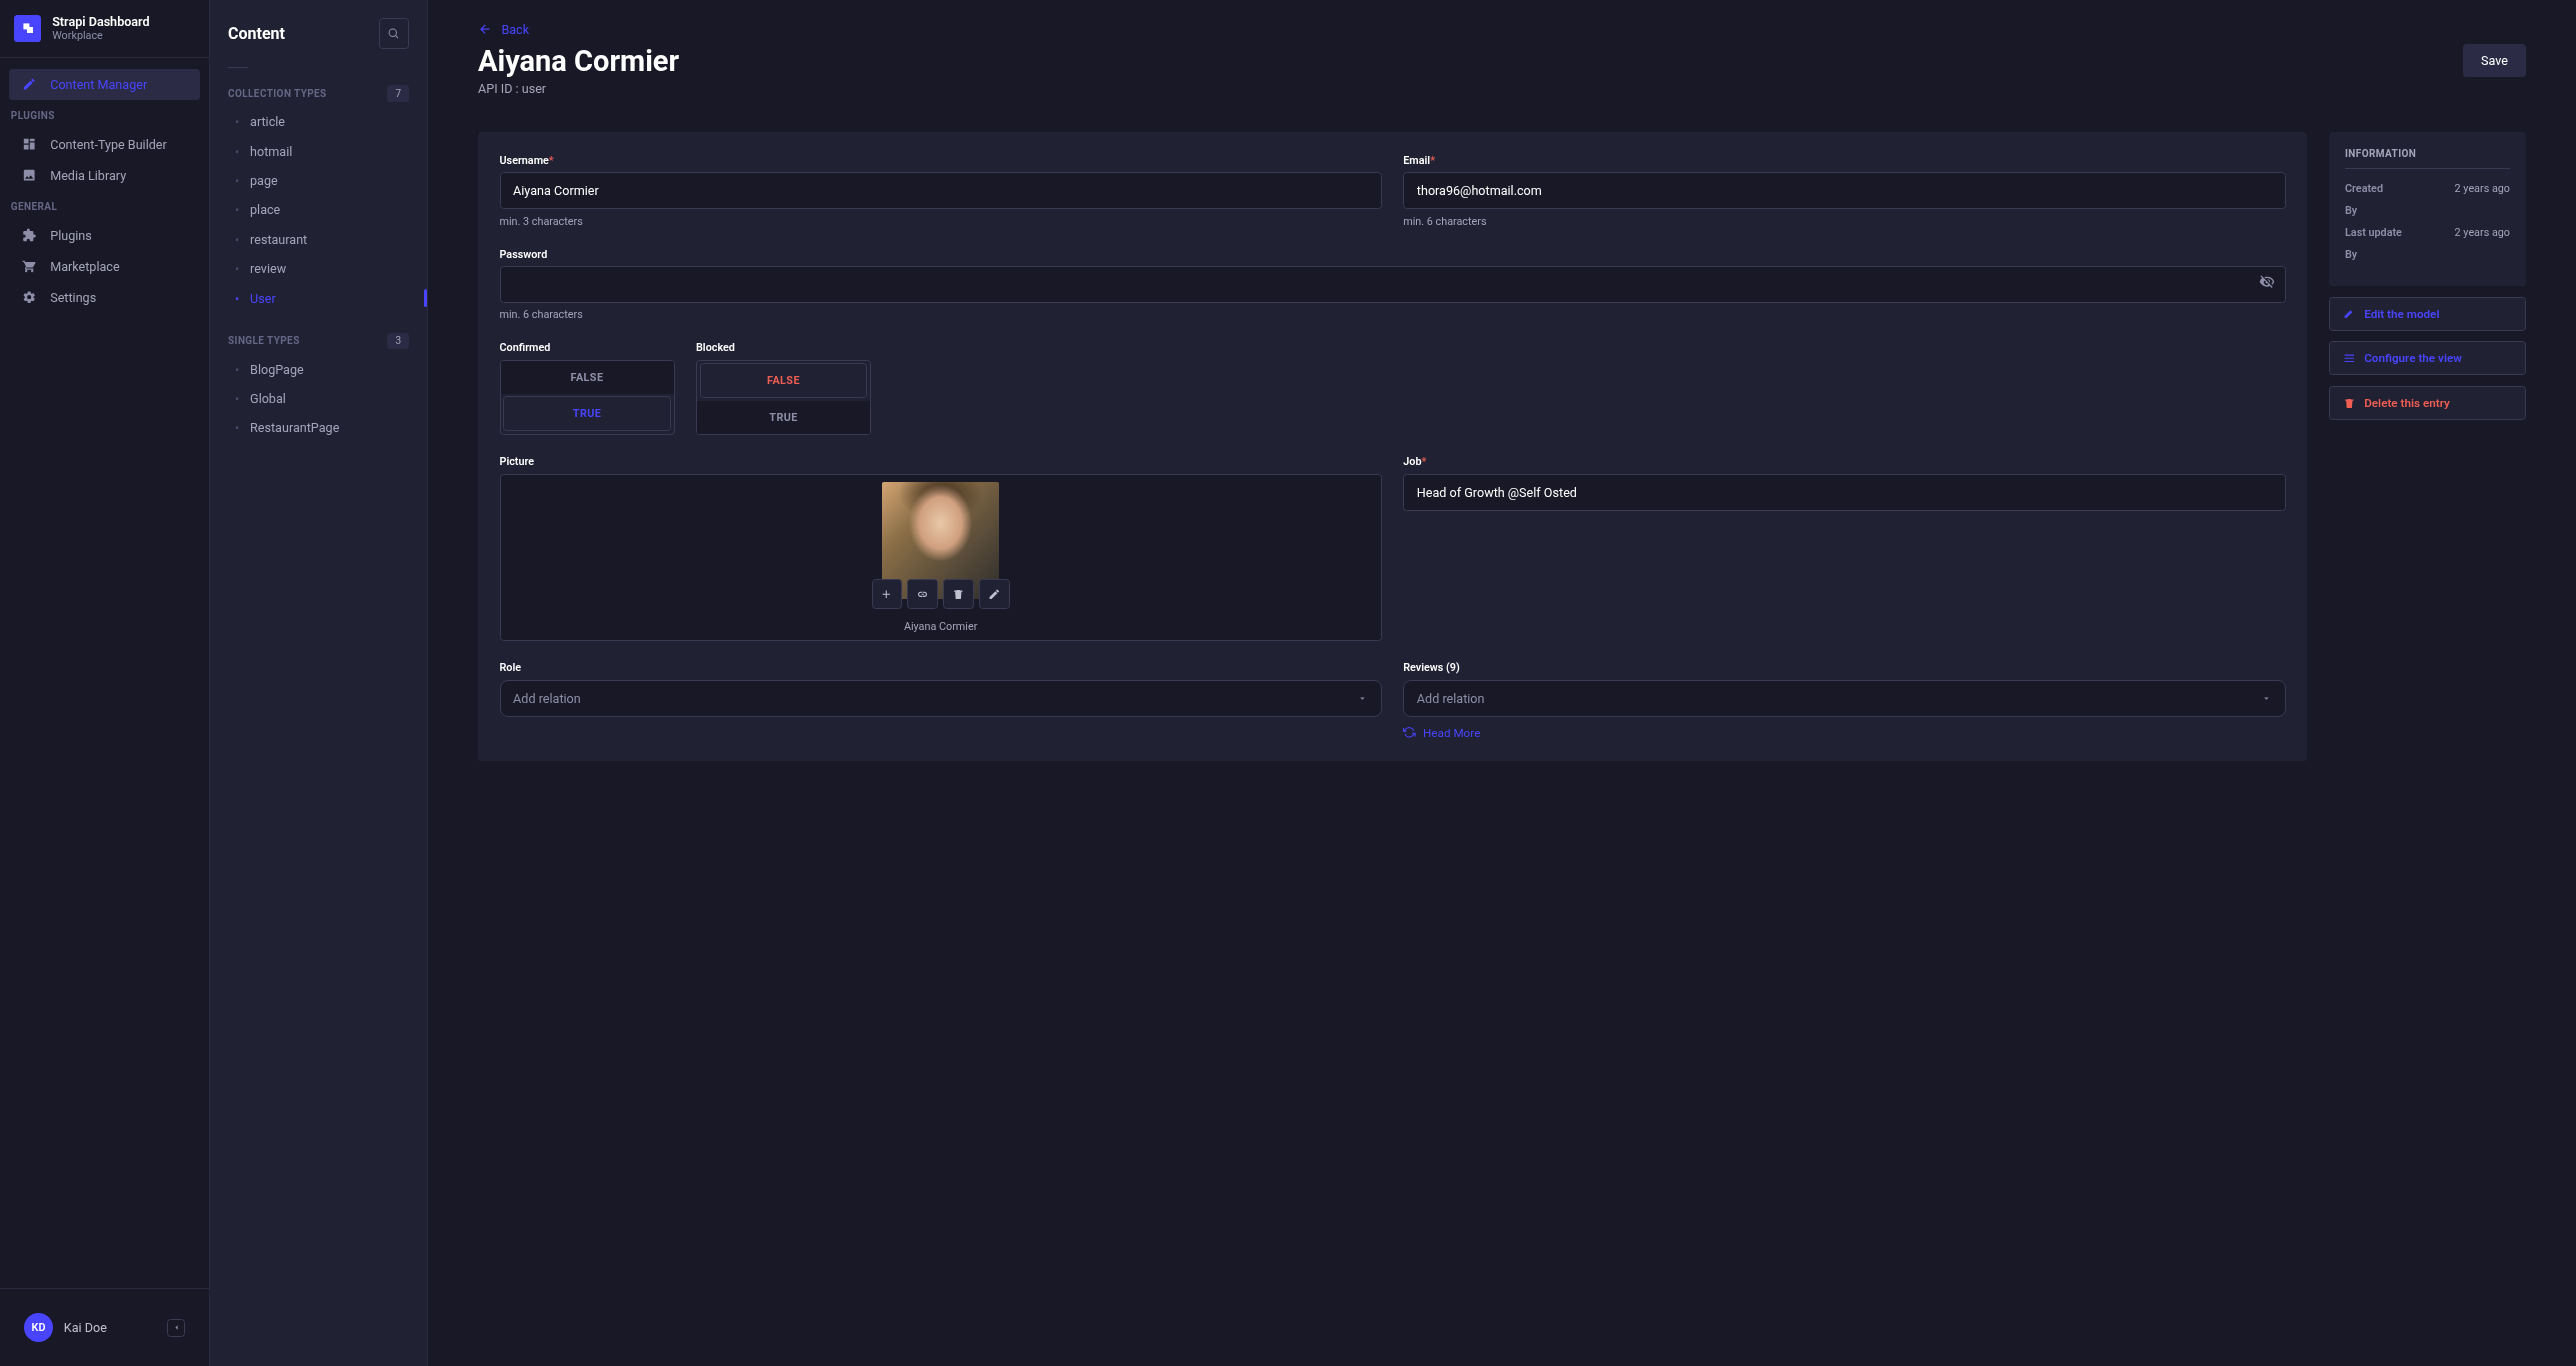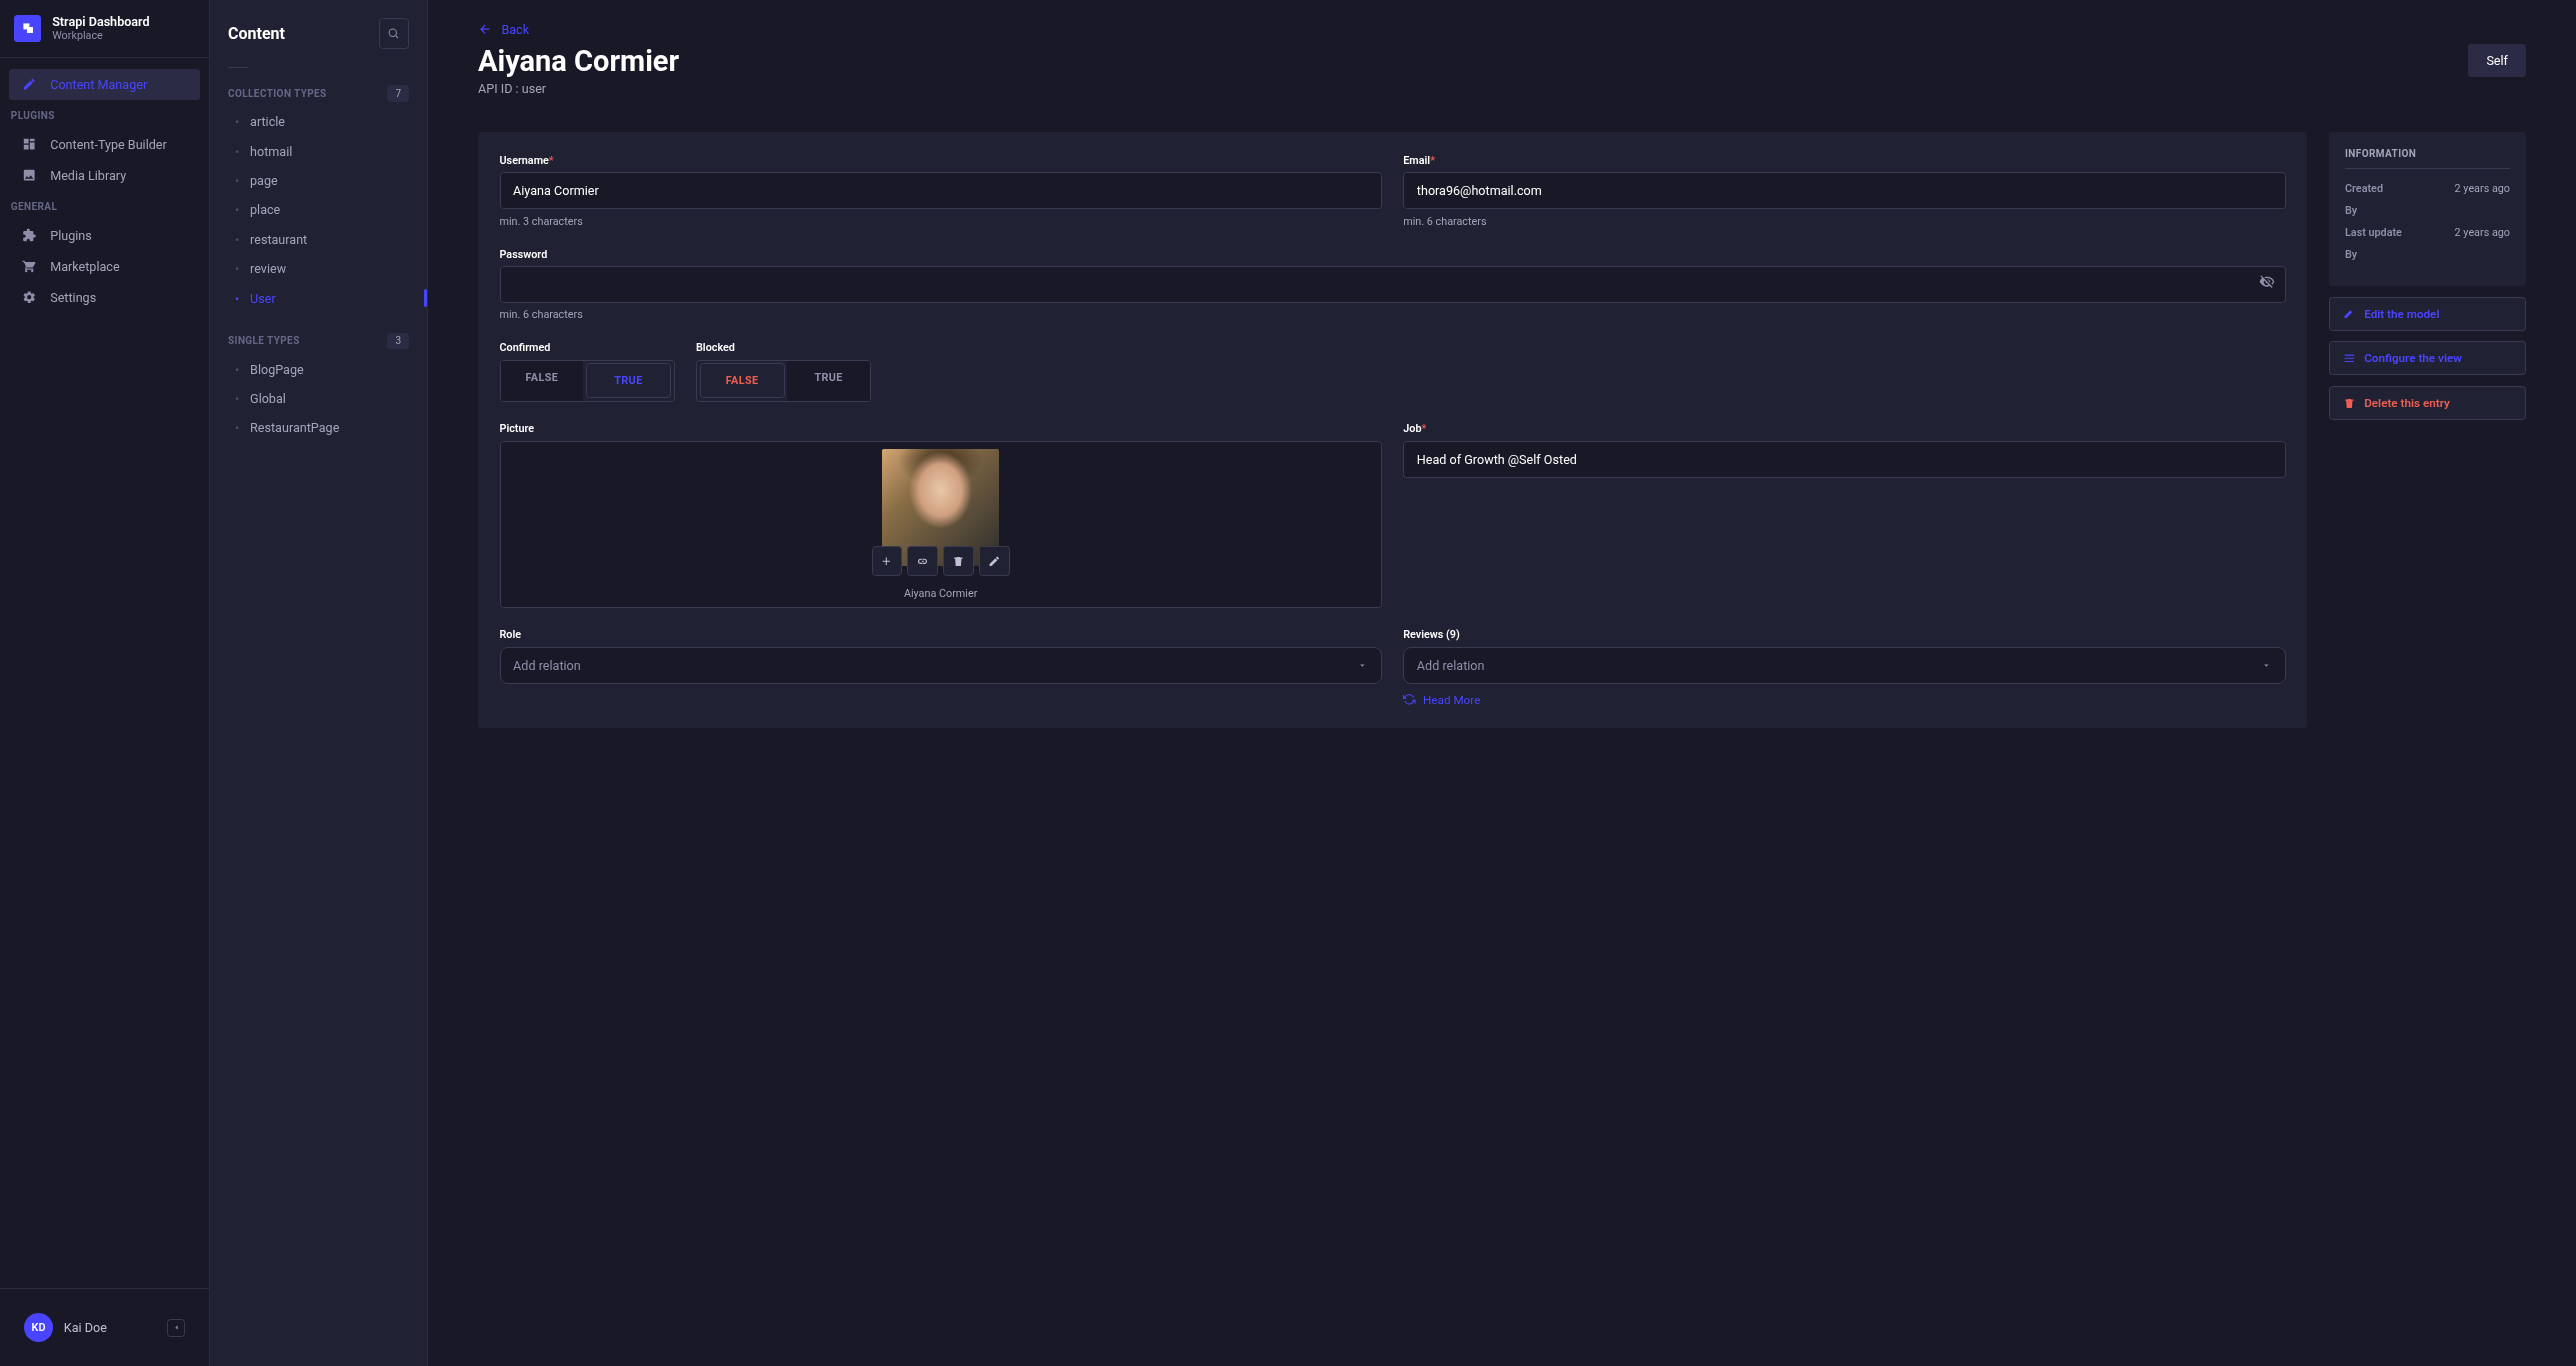--- a/index.html
+++ b/index.html
@@ -55,21 +55,21 @@
 .field-row { display: flex; gap: 21.5px; margin-bottom: 20px; }
 .field { flex: 1; display: flex; flex-direction: column; }
 .field-half { width: calc(50% - 10.8px); }
 .field-label { font-size: 10.8px; font-weight: 600; color: #fff; margin-bottom: 5.4px; }
 .field-label .req { color: #ee5e52; }
 .text-input { background: #181826; border: 0.9px solid #3a3a52; border-radius: 3.6px; padding: 10px 12.6px; color: #fff; font-size: 12.6px; }
 .input-hint { font-size: 10.8px; color: #a5a5ba; margin-top: 5.4px; }
 .password-wrap { position: relative; }
 .password-wrap .eye { position: absolute; right: 10.8px; top: 50%; transform: translateY(-50%); color: #8e8ea9; cursor: pointer; }
 
-.toggle-pair { display: flex; border: 0.9px solid #3a3a52; border-radius: 3.6px; overflow: hidden; }
+.toggle-pair { display: flex; border: 0.9px solid #3a3a52; border-radius: 3.6px; overflow: hidden; flex-direction: column; }
 .toggle-opt { flex: 1; text-align: center; padding: 10px 0; font-size: 10.8px; font-weight: 700; letter-spacing: 0.4px; cursor: pointer; color: #8e8ea9; background: #181826; }
 .toggle-opt.selected-true { background: #212134; color: #4945ff; border: 0.9px solid #3a3a52; border-radius: 3.6px; margin: 2.7px; }
 .toggle-opt.selected-false { background: #212134; color: #ee5e52; border: 0.9px solid #3a3a52; border-radius: 3.6px; margin: 2.7px; }
 
 .picture-box { border: 0.9px solid #3a3a52; border-radius: 3.6px; background: #181826; padding: 7.2px; display: flex; flex-direction: column; align-items: center; }
 .picture-img { width: 117px; height: 117px; background: linear-gradient(135deg, #d4a574 0%, #8b6f47 30%, #2c2c2c 100%); border-radius: 1.8px; position: relative; overflow: hidden; }
 .picture-img::after { content: ""; position: absolute; inset: 0; background: radial-gradient(ellipse 45% 55% at 50% 35%, #e8c8a8 0%, #d0a080 40%, transparent 60%), radial-gradient(ellipse 60% 40% at 50% 10%, #3a2a1a 0%, transparent 60%); }
 .picture-actions { display: flex; gap: 5.4px; margin-top: -20px; z-index: 1; }
 .pic-btn { width: 30.5px; height: 30.5px; background: #212134; border: 0.9px solid #3a3a52; border-radius: 3.6px; display: flex; align-items: center; justify-content: center; cursor: pointer; color: #c0c0cf; }
 .picture-caption { font-size: 10.8px; color: #a5a5ba; margin-top: 10.8px; }
@@ -213,21 +213,21 @@
     <svg width="14.4" height="14.4" viewBox="0 0 24 24" fill="none" stroke="currentColor" stroke-width="2">
         <path d="M19 12H5M12 19l-7-7 7-7"></path>
       </svg>
     <span>Back</span>
   </div>
   <div class="page-head">
     <div>
       <div class="page-title">Aiyana Cormier</div>
       <div class="page-sub">API ID : user</div>
     </div>
-    <button class="save-btn">Self</button>
+    <button class="save-btn">Save</button>
   </div>
 
   <div class="content-row">
     <div class="form-card">
 
       <div class="field-row">
         <div class="field">
           <label class="field-label"><span>Username</span><span class="req">*</span></label>
           <input class="text-input" value="Aiyana Cormier" style="">
           <div class="input-hint">min. 3 characters</div>

